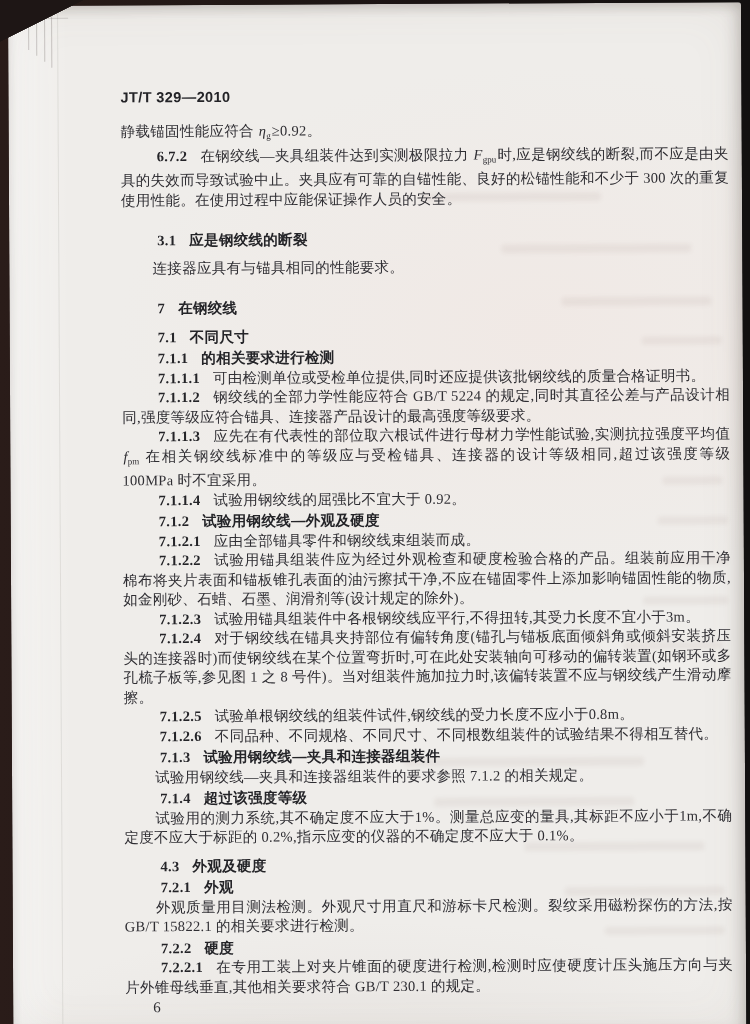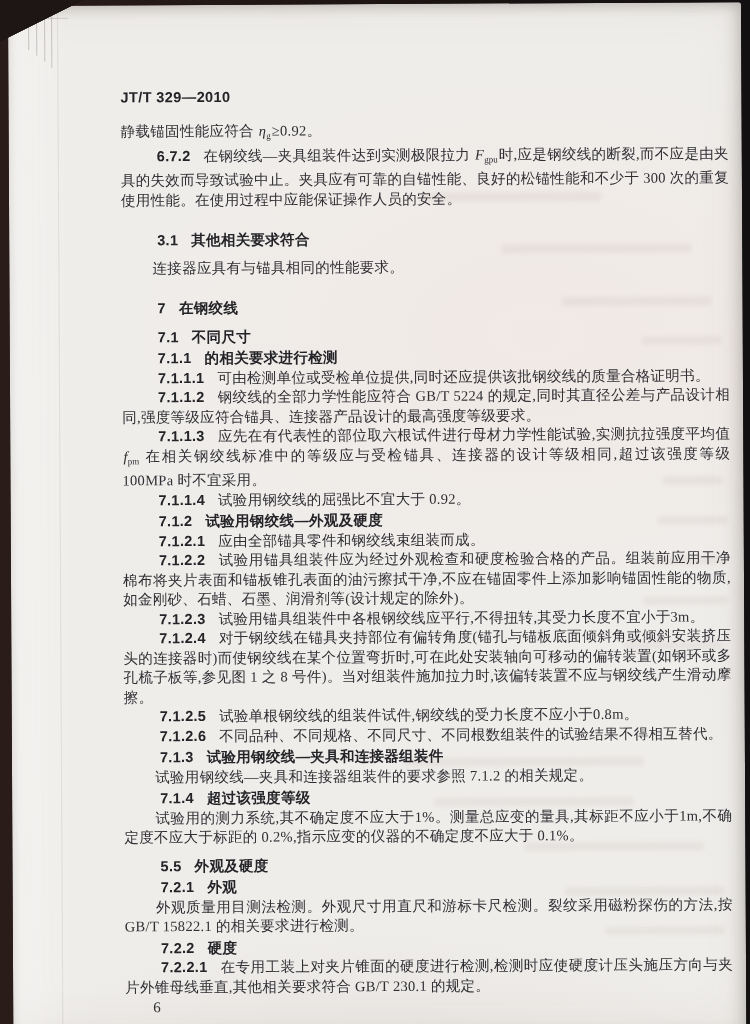--- a/index.html
+++ b/index.html
@@ -34,21 +34,21 @@
   .content{position:absolute;left:112px;top:0;width:608px;z-index:3;color:#2f2e33;}
   .doc-header{margin-top:84px;font-family:"Liberation Sans","DejaVu Sans",sans-serif;
         font-weight:700;font-size:14.5px;letter-spacing:.4px;color:#232327;}
   .paragraphs{margin-top:17px;font-size:14.5px;line-height:19.5px;letter-spacing:.3px;}
   .paragraphs p{margin:0;text-align:justify;}
   .paragraphs p.chapter{margin:21px 0 8px;}
   .paragraphs p.section{margin:9px 0 0;}
   .paragraphs p.subsection{margin:2px 0 0;}
   .chapter,.section,.subsection{font-family:"Liberation Sans","DejaVu Sans",sans-serif;
         font-weight:700;color:#242428;text-align:left !important;}
-  .num{font-family:Liberation Sans, sans-serif;font-weight:700;
+  .num{font-family:Liberation Serif, serif;font-weight:700;
         color:#242428;margin-right:13px;padding-left:36px;}
   .indent{text-indent:2.15em;}
   .var{font-family:"Liberation Serif","DejaVu Serif",serif;font-style:italic;margin-left:1px;}
   .sub{font-size:9px;vertical-align:-3px;letter-spacing:0;margin-right:1px;}
   .page-num{margin:2px 0 0 28px;font-size:15px;color:#2f2e33;}
 </style>
 </head>
 <body>
 
 <div class="scan">
@@ -76,41 +76,41 @@
       <i style="left:512px;top:839px;width:180px;height:9px"></i>
       <i style="left:552px;top:884px;width:160px;height:9px"></i>
       <i style="left:592px;top:924px;width:120px;height:8px"></i>
     </div>
 
     <div class="content">
       <div class="doc-header">JT/T 329—2010</div>
       <div class="paragraphs" id="paragraphs">
           <p class="plain"><span>静载锚固性能应符合 </span><span class="var">η</span><span class="sub">g</span><span>≥0.92。</span></p>
           <p class="clause"><span class="num">6.7.2</span><span>在钢绞线—夹具组装件达到实测极限拉力 </span><span class="var">F</span><span class="sub">gpu</span><span>时,应是钢绞线的断裂,而不应是由夹具的失效而导致试验中止。夹具应有可靠的自锚性能、良好的松锚性能和不少于 300 次的重复使用性能。在使用过程中应能保证操作人员的安全。</span></p>
-          <p class="chapter"><span class="num">3.1</span><span>其他相关要求符合</span></p>
+          <p class="chapter"><span class="num">3.1</span><span>应是钢绞线的断裂</span></p>
           <p class="indent"><span>连接器应具有与锚具相同的性能要求。</span></p>
           <p class="chapter"><span class="num">7</span><span>在钢绞线</span></p>
           <p class="section"><span class="num">7.1</span><span>不同尺寸</span></p>
           <p class="subsection"><span class="num">7.1.1</span><span>的相关要求进行检测</span></p>
           <p class="clause"><span class="num">7.1.1.1</span><span>可由检测单位或受检单位提供,同时还应提供该批钢绞线的质量合格证明书。</span></p>
           <p class="clause"><span class="num">7.1.1.2</span><span>钢绞线的全部力学性能应符合 GB/T 5224 的规定,同时其直径公差与产品设计相同,强度等级应符合锚具、连接器产品设计的最高强度等级要求。</span></p>
           <p class="clause"><span class="num">7.1.1.3</span><span>应先在有代表性的部位取六根试件进行母材力学性能试验,实测抗拉强度平均值 </span><span class="var">f</span><span class="sub">pm</span><span> 在相关钢绞线标准中的等级应与受检锚具、连接器的设计等级相同,超过该强度等级 100MPa 时不宜采用。</span></p>
           <p class="clause"><span class="num">7.1.1.4</span><span>试验用钢绞线的屈强比不宜大于 0.92。</span></p>
           <p class="subsection"><span class="num">7.1.2</span><span>试验用钢绞线—外观及硬度</span></p>
           <p class="clause"><span class="num">7.1.2.1</span><span>应由全部锚具零件和钢绞线束组装而成。</span></p>
           <p class="clause"><span class="num">7.1.2.2</span><span>试验用锚具组装件应为经过外观检查和硬度检验合格的产品。组装前应用干净棉布将夹片表面和锚板锥孔表面的油污擦拭干净,不应在锚固零件上添加影响锚固性能的物质,如金刚砂、石蜡、石墨、润滑剂等(设计规定的除外)。</span></p>
           <p class="clause"><span class="num">7.1.2.3</span><span>试验用锚具组装件中各根钢绞线应平行,不得扭转,其受力长度不宜小于3m。</span></p>
           <p class="clause"><span class="num">7.1.2.4</span><span>对于钢绞线在锚具夹持部位有偏转角度(锚孔与锚板底面倾斜角或倾斜安装挤压头的连接器时)而使钢绞线在某个位置弯折时,可在此处安装轴向可移动的偏转装置(如钢环或多孔梳子板等,参见图 1 之 8 号件)。当对组装件施加拉力时,该偏转装置不应与钢绞线产生滑动摩擦。</span></p>
           <p class="clause"><span class="num">7.1.2.5</span><span>试验单根钢绞线的组装件试件,钢绞线的受力长度不应小于0.8m。</span></p>
           <p class="clause"><span class="num">7.1.2.6</span><span>不同品种、不同规格、不同尺寸、不同根数组装件的试验结果不得相互替代。</span></p>
           <p class="subsection"><span class="num">7.1.3</span><span>试验用钢绞线—夹具和连接器组装件</span></p>
           <p class="indent"><span>试验用钢绞线—夹具和连接器组装件的要求参照 7.1.2 的相关规定。</span></p>
           <p class="subsection"><span class="num">7.1.4</span><span>超过该强度等级</span></p>
           <p class="indent"><span>试验用的测力系统,其不确定度不应大于1%。测量总应变的量具,其标距不应小于1m,不确定度不应大于标距的 0.2%,指示应变的仪器的不确定度不应大于 0.1%。</span></p>
-          <p class="section"><span class="num">5.5</span><span>外观及硬度</span></p>
+          <p class="section"><span class="num">4.3</span><span>外观及硬度</span></p>
           <p class="subsection"><span class="num">7.2.1</span><span>外观</span></p>
           <p class="indent"><span>外观质量用目测法检测。外观尺寸用直尺和游标卡尺检测。裂纹采用磁粉探伤的方法,按 GB/T 15822.1 的相关要求进行检测。</span></p>
           <p class="subsection"><span class="num">7.2.2</span><span>硬度</span></p>
           <p class="clause"><span class="num">7.2.2.1</span><span>在专用工装上对夹片锥面的硬度进行检测,检测时应使硬度计压头施压方向与夹片外锥母线垂直,其他相关要求符合 GB/T 230.1 的规定。</span></p>
         </div>
       <div class="page-num">6</div>
     </div>
   </div>
 
   <div class="corner-wedge"></div>

